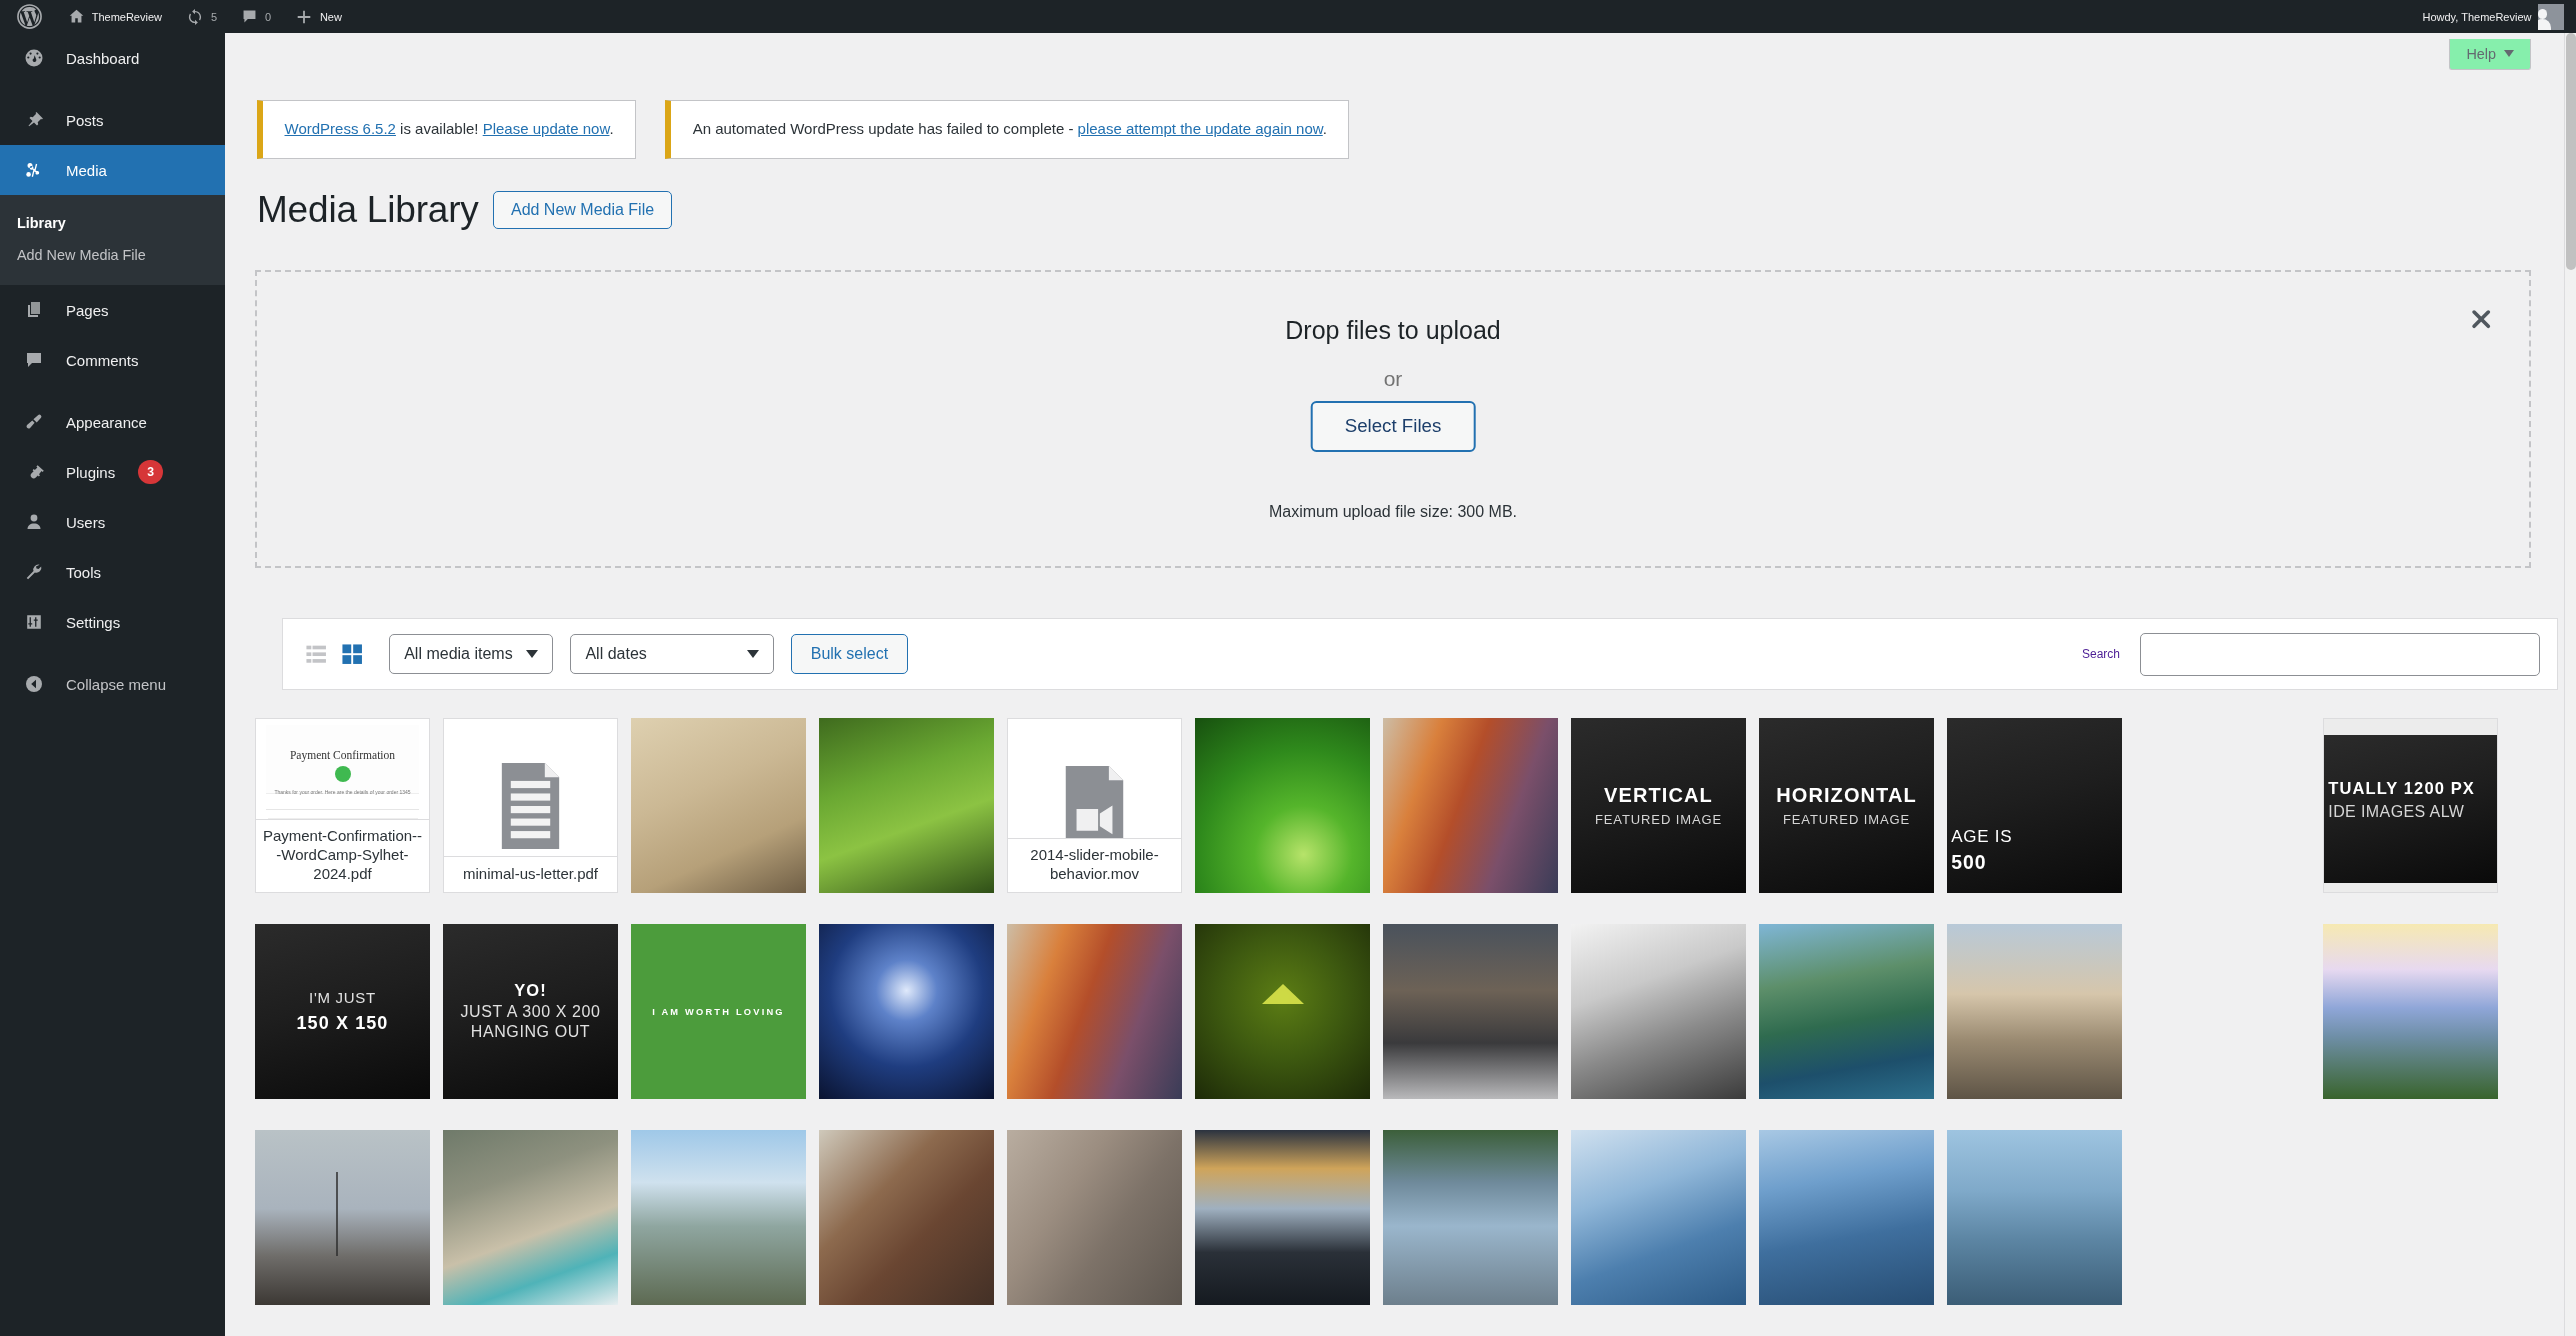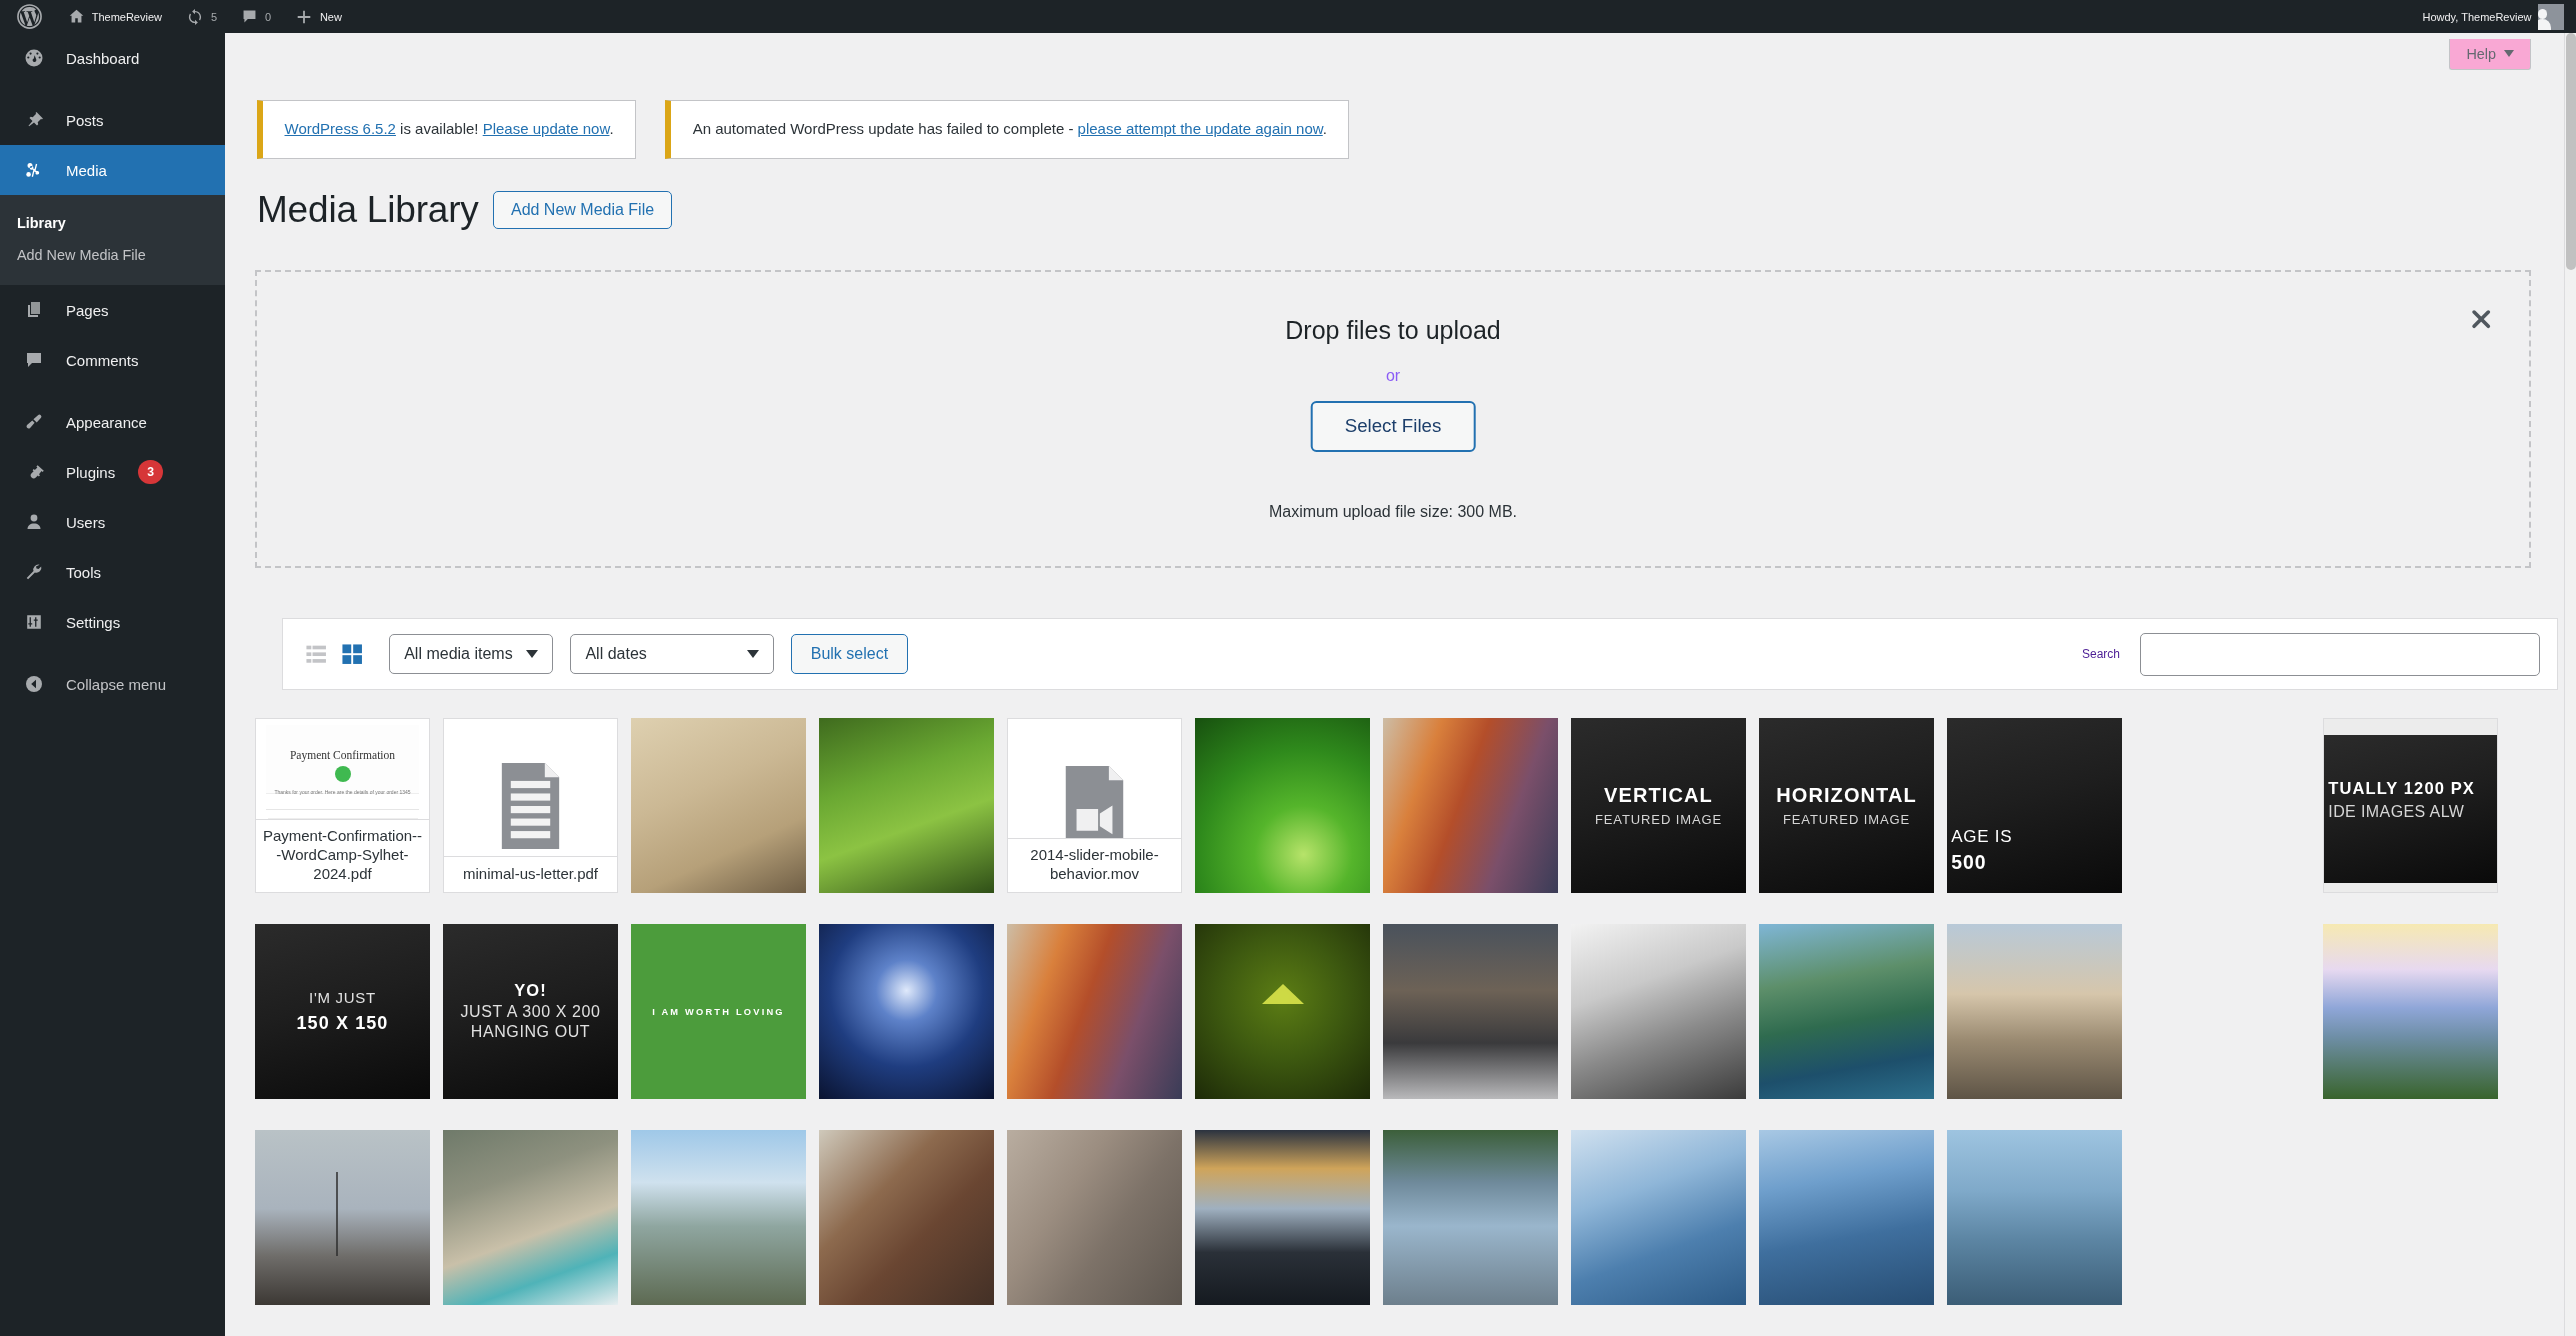--- a/index.html
+++ b/index.html
@@ -80,21 +80,21 @@
 
   
   #content {
     position: absolute; top: 33px; left: 225px;
     width: 2339px; height: 1303px;
     background: #f0f0f1;
   }
   
   #help-btn {
     position: absolute; top: 5.7px; right: 33px;
-    background: #f9a8d4; border: 0.7px solid #c3c4c7; border-top: none;
+    background: #86efac; border: 0.7px solid #c3c4c7; border-top: none;
     border-radius: 0 0 2.9px 2.9px;
     padding: 8px 16px; font-size: 14.4px; color: #646970;
     display: flex; align-items: center; gap: 8px;
     line-height: 1;
   }
   .caret-dn { width: 0; height: 0; border-style: solid; border-width: 7.2px 5.7px 0 5.7px; border-color: #646970 transparent transparent transparent; }
 
   .notices { position: absolute; top: 67px; left: 32px; display: flex; gap: 29px; }
   .notice {
     background: #fff; border: 0.7px solid #c3c4c7; border-left: 6.5px solid #dba617;
@@ -115,21 +115,21 @@
   }
 
   
   #dropzone {
     position: absolute; top: 237px; left: 255px - 225px;
     left: 30px; width: 2276px; height: 298px;
     border: 2.2px dashed #c3c4c7;
     background: #f0f0f1;
   }
   #dz-title { position: absolute; top: 44px; width: 100%; text-align: center; font-size: 25px; color: #1d2327; }
-  #dz-or { position: absolute; top: 95px; width: 100%; text-align: center; font-size: 16px; color: #8b5cf6; }
+  #dz-or { position: absolute; top: 95px; width: 100%; text-align: center; font-size: 21px; color: #737373; }
   #dz-select {
     position: absolute; top: 129px; left: 50%; transform: translateX(-50%);
     background: #f6f7f7; border: 2.2px solid #2271b1; border-radius: 5.7px;
     color: #1d3f6b; font-size: 18.7px; padding: 12.2px 32px; line-height: 1.2;
     font-family: "Liberation Sans", sans-serif;
   }
   #dz-max { position: absolute; top: 231px; width: 100%; text-align: center; font-size: 16px; color: #2c3338; }
   #dz-close {
     position: absolute; top: 31px; right: 31px;
     width: 33px; height: 33px;

